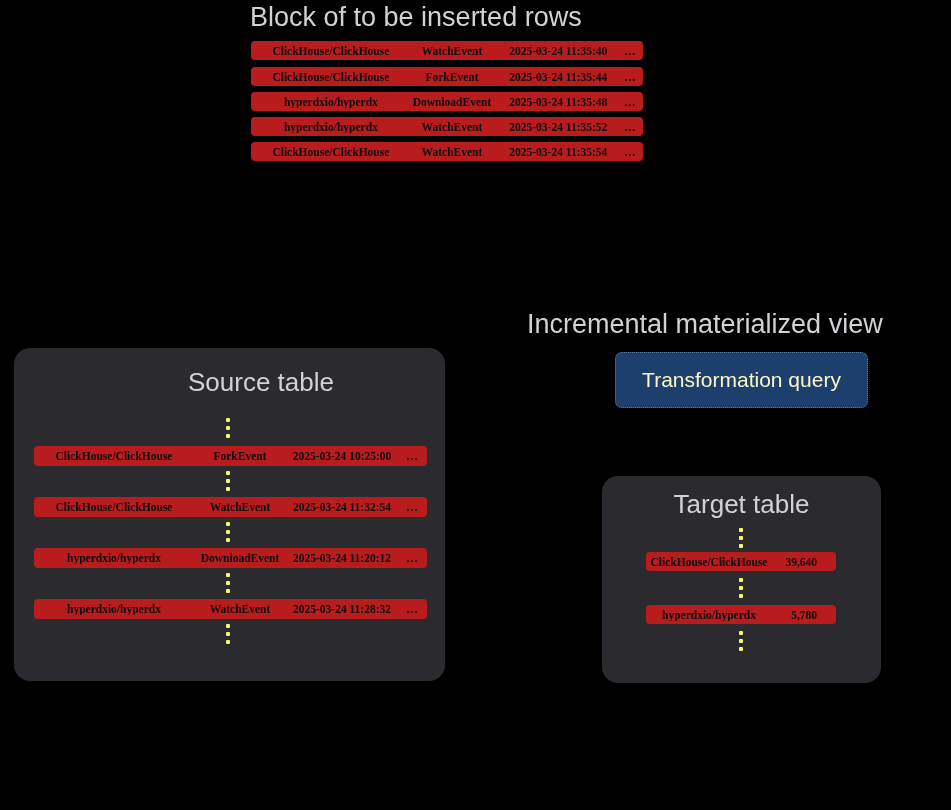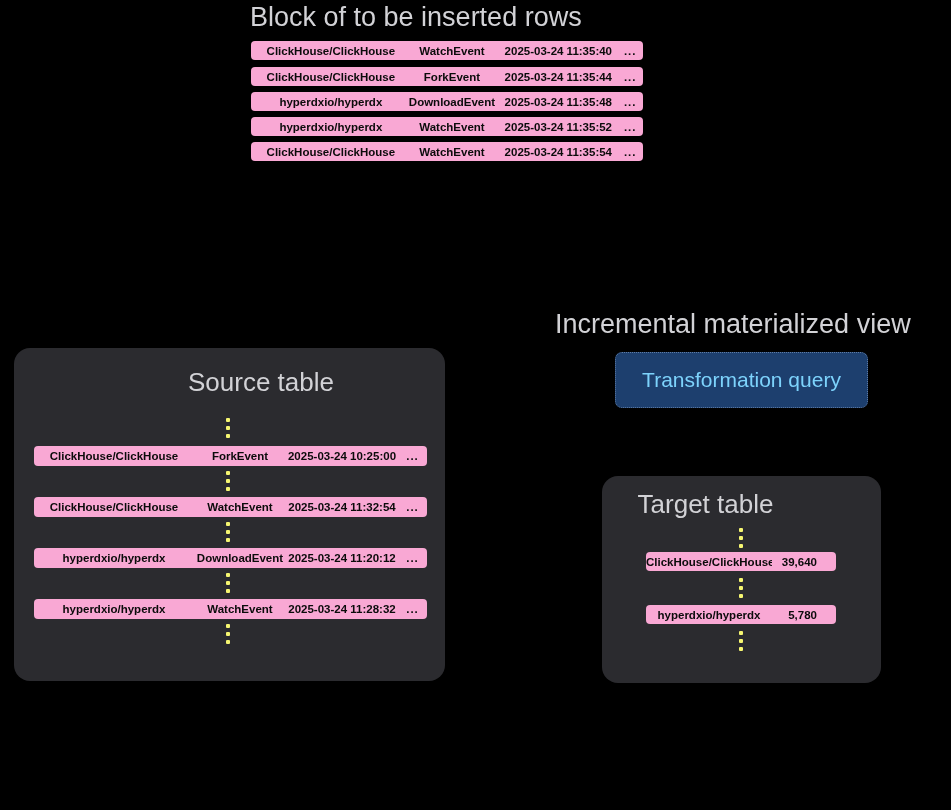--- a/index.html
+++ b/index.html
@@ -20,24 +20,24 @@
     position: absolute;
     color: #d2d2d6;
     font-family: "Liberation Sans", sans-serif;
     font-weight: 400;
     white-space: nowrap;
     letter-spacing: 0px;
   }
 
   
   .pill {
-    background: #f9a8d4;
+    background: #b91c1c;
     color: #0b0b0b;
     border-radius: 4px;
-    font-family: Liberation Sans, sans-serif;
+    font-family: Liberation Serif, serif;
     font-weight: 700;
     display: flex;
     align-items: center;
     box-sizing: border-box;
     white-space: nowrap;
     overflow: hidden;
   }
   .pill .cell {
     overflow: hidden;
     text-overflow: clip;
@@ -100,46 +100,46 @@
     height: 20px;
     font-size: 11.5px;
   }
   .src-row .c-repo  { width: 160px; text-align: center; }
   .src-row .c-event { width: 92px;  text-align: center; }
   .src-row .c-time  { width: 112px; text-align: center; }
   .src-row .c-more  { width: 29px;  text-align: center; letter-spacing: 1px; }
 
   
   #mv-title {
-    left: 555px;
+    left: 527px;
     top: 308px;
     font-size: 27px;
     line-height: 32px;
   }
   #transform-box {
     position: absolute;
     left: 615px;
     top: 352px;
     width: 253px;
     height: 56px;
     background: #1d3f6e;
     border: 1px dotted #5e7ca6;
     border-radius: 7px;
     box-sizing: border-box;
     display: flex;
     align-items: center;
     justify-content: center;
-    color: #7dd3fc;
+    color: #fef9c3;
     font-size: 21px;
   }
 
   
   #target-panel { left: 602px; top: 476px; width: 279px; height: 207px; }
   #target-title {
-    left: 566px; top: 488px; width: 279px;
+    left: 602px; top: 488px; width: 279px;
     text-align: center;
     font-size: 26px;
     line-height: 32px;
   }
   .tgt-row {
     position: absolute;
     left: 646px;
     width: 190px;
     height: 19px;
     font-size: 11.5px;

